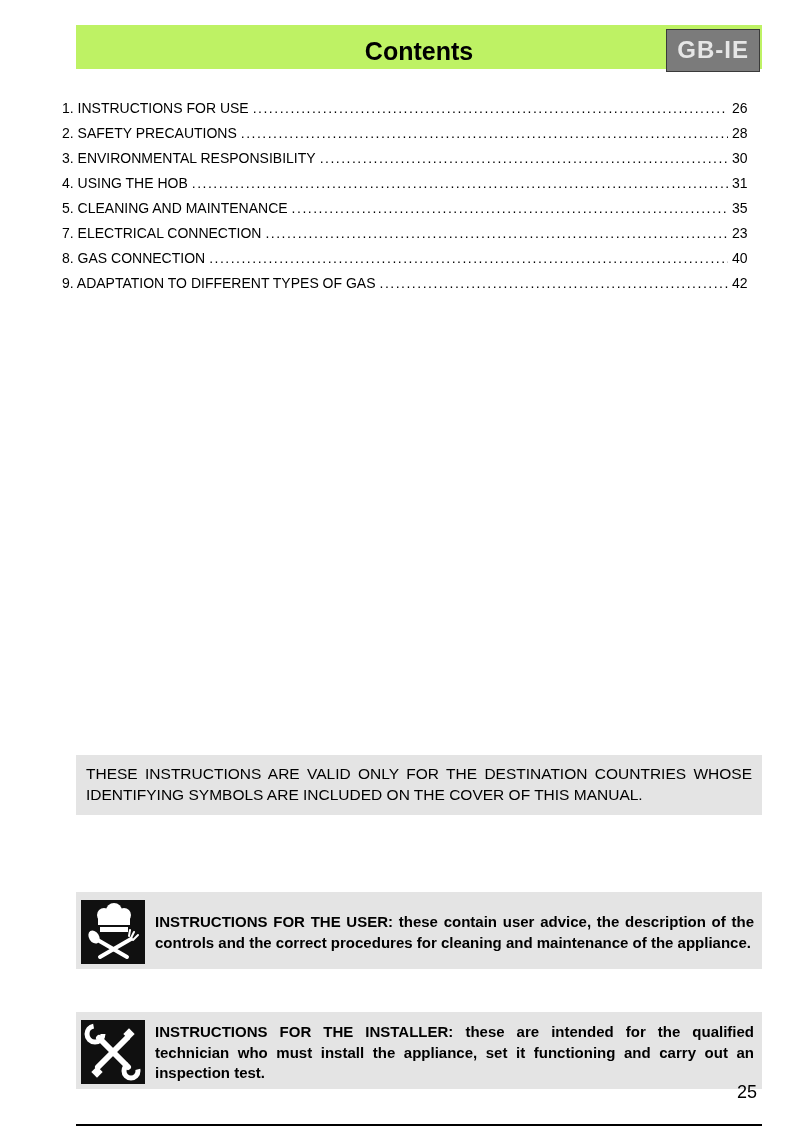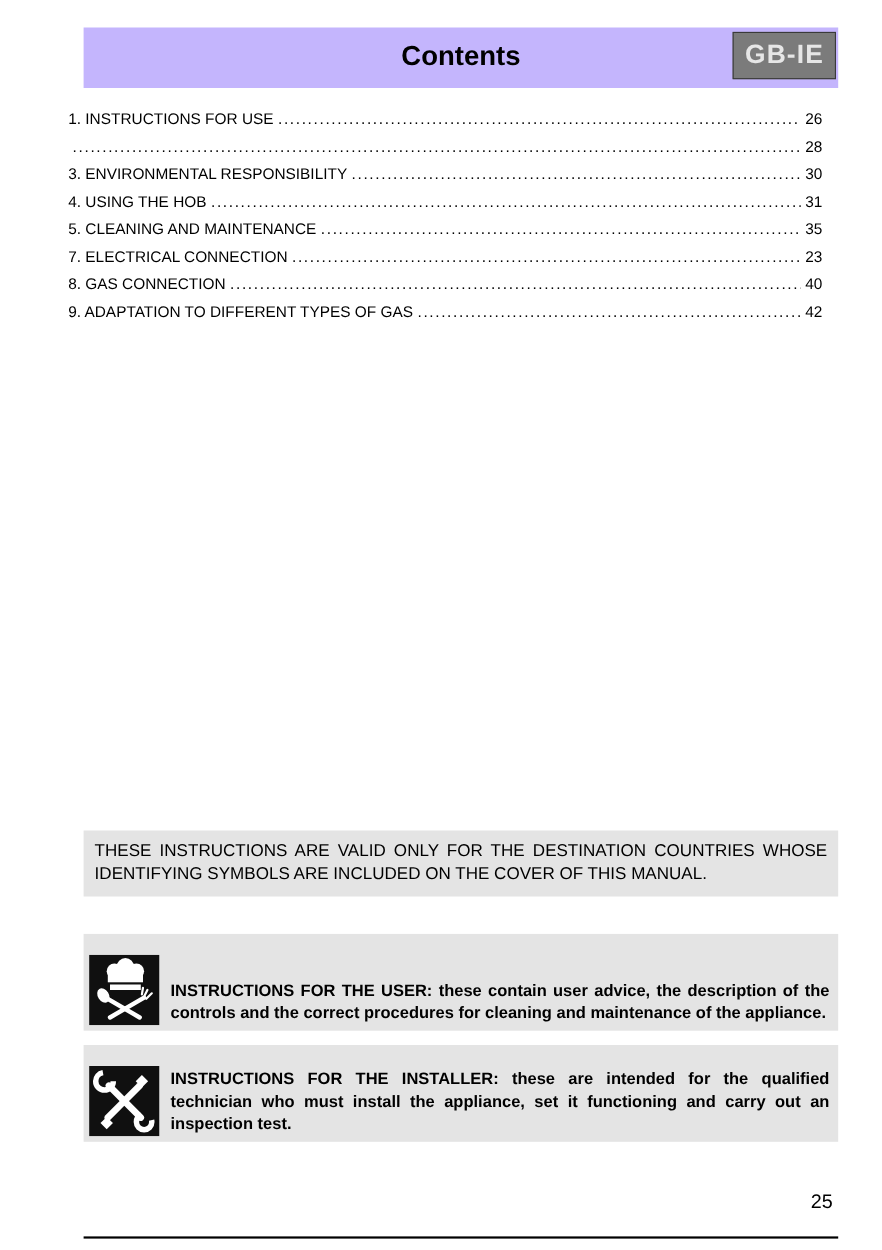--- a/index.html
+++ b/index.html
@@ -8,22 +8,22 @@
     width: 802px; height: 1136px;
     position: relative;
     font-family: "Liberation Sans", sans-serif;
     color: #000;
     overflow: hidden;
   }
   .page { position: absolute; inset: 0; }
 
   
   .header-bar {
-    position: absolute; top: 25px; left: 76px; right: 40px; height: 55px;
-    background: #c4b5fd;
+    position: absolute; top: 25px; left: 76px; right: 40px; height: 44px;
+    background: #bef264;
   }
   .header-title {
     width: 100%; text-align: center; line-height: 53px;
     font-size: 25px; font-weight: bold;
   }
   .region-badge {
     position: absolute; top: 4px; right: 2px;
     background: #7b7b7b; color: #e6e6e6;
     border: 1px solid #3a3a3a;
     font-size: 24px; font-weight: bold; letter-spacing: 1px;
@@ -58,25 +58,26 @@
     position: absolute; top: 755px; left: 76px; right: 40px;
     background: #e4e4e4;
     padding: 8px 10px 10px 10px;
     font-size: 15.5px; line-height: 1.36;
     text-align: justify;
   }
 
   
   .info-boxes { position: absolute; top: 849px; left: 76px; right: 40px; }
   .info-box {
-    display: flex; align-items: flex-end; gap: 10px;
+    display: flex; align-items: center; gap: 10px;
     background: #e4e4e4;
-    padding: 19px 8px 5px 5px;
+    padding: 8px 8px 5px 5px;
     margin-bottom: 13px;
     min-height: 74px;
+    margin-top: 43px;
   }
   .icon-tile {
     flex: 0 0 auto;
     width: 64px; height: 64px;
     display: block;
   }
   .info-text {
     flex: 1 1 auto;
     font-size: 15px; font-weight: bold; line-height: 1.38;
     text-align: justify;
@@ -103,20 +104,21 @@
     <div class="region-badge">GB-IE</div>
   </div>
 
   <div class="toc">
     <div class="toc-entry">
       <span class="toc-label">1. INSTRUCTIONS FOR USE</span>
       <span class="toc-leader"></span>
       <span class="toc-page">26</span>
     </div>
     <div class="toc-entry">
+      <span class="toc-label">2. SAFETY PRECAUTIONS</span>
       <span class="toc-leader"></span>
       <span class="toc-page">28</span>
     </div>
     <div class="toc-entry">
       <span class="toc-label">3. ENVIRONMENTAL RESPONSIBILITY</span>
       <span class="toc-leader"></span>
       <span class="toc-page">30</span>
     </div>
     <div class="toc-entry">
       <span class="toc-label">4. USING THE HOB</span>

